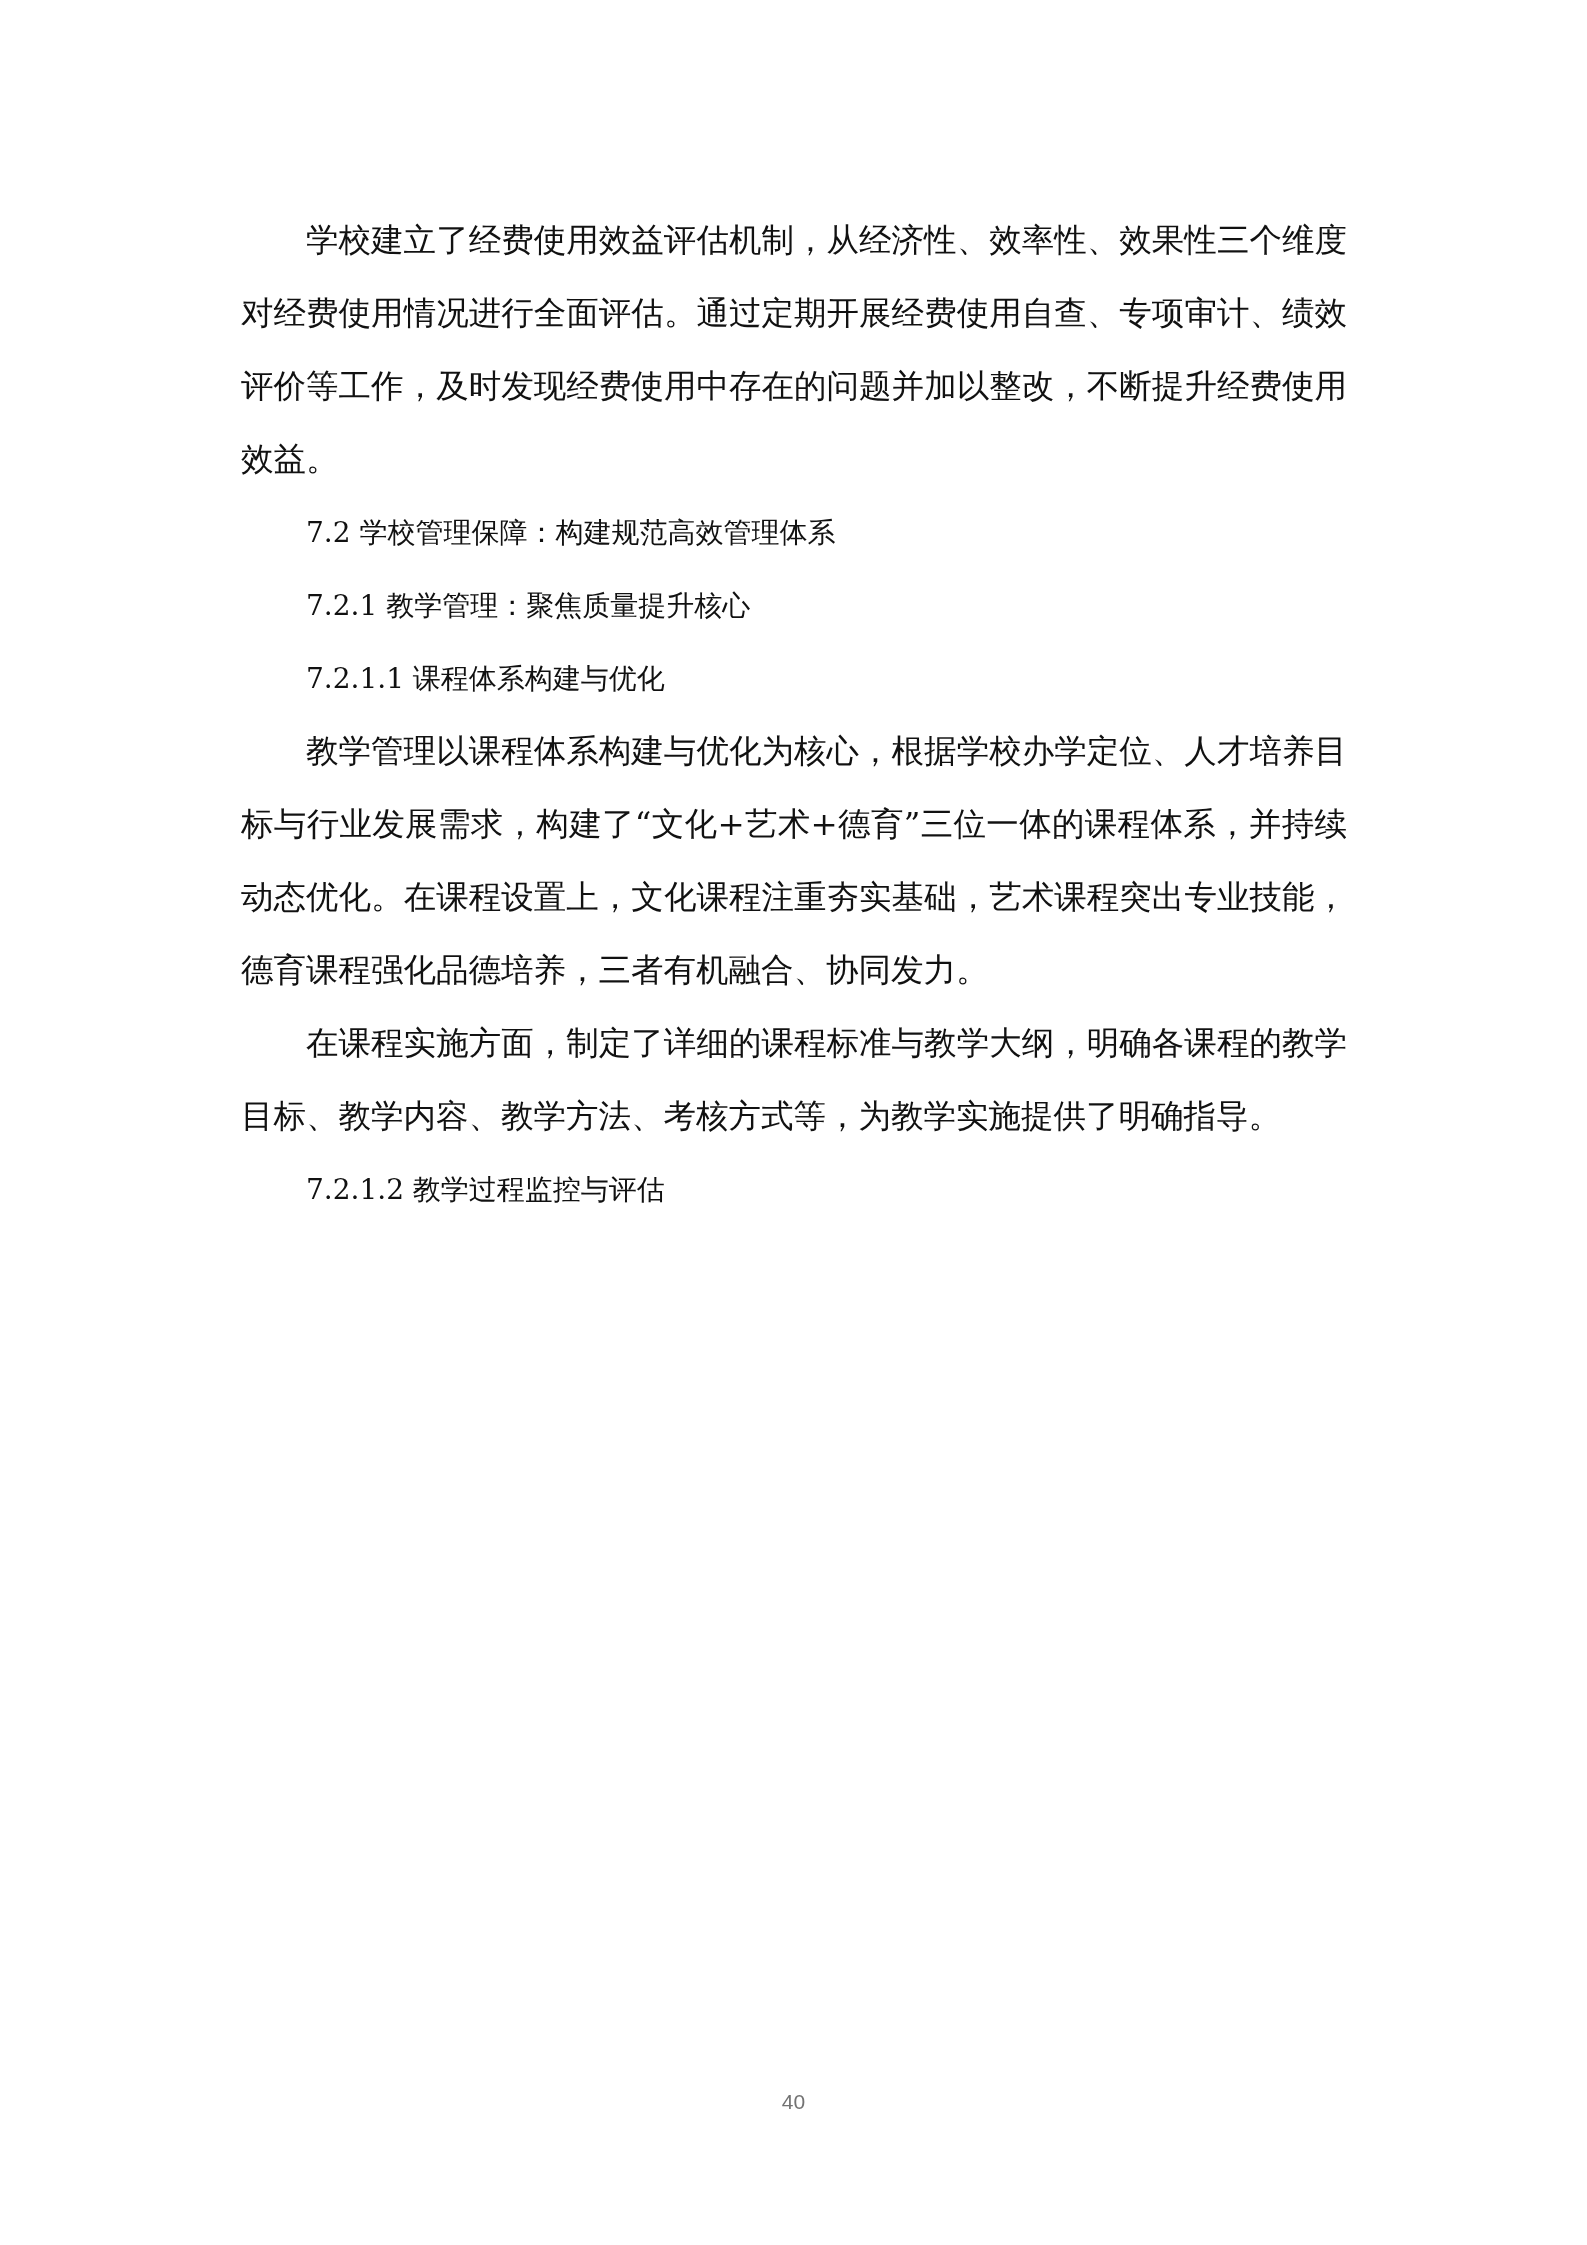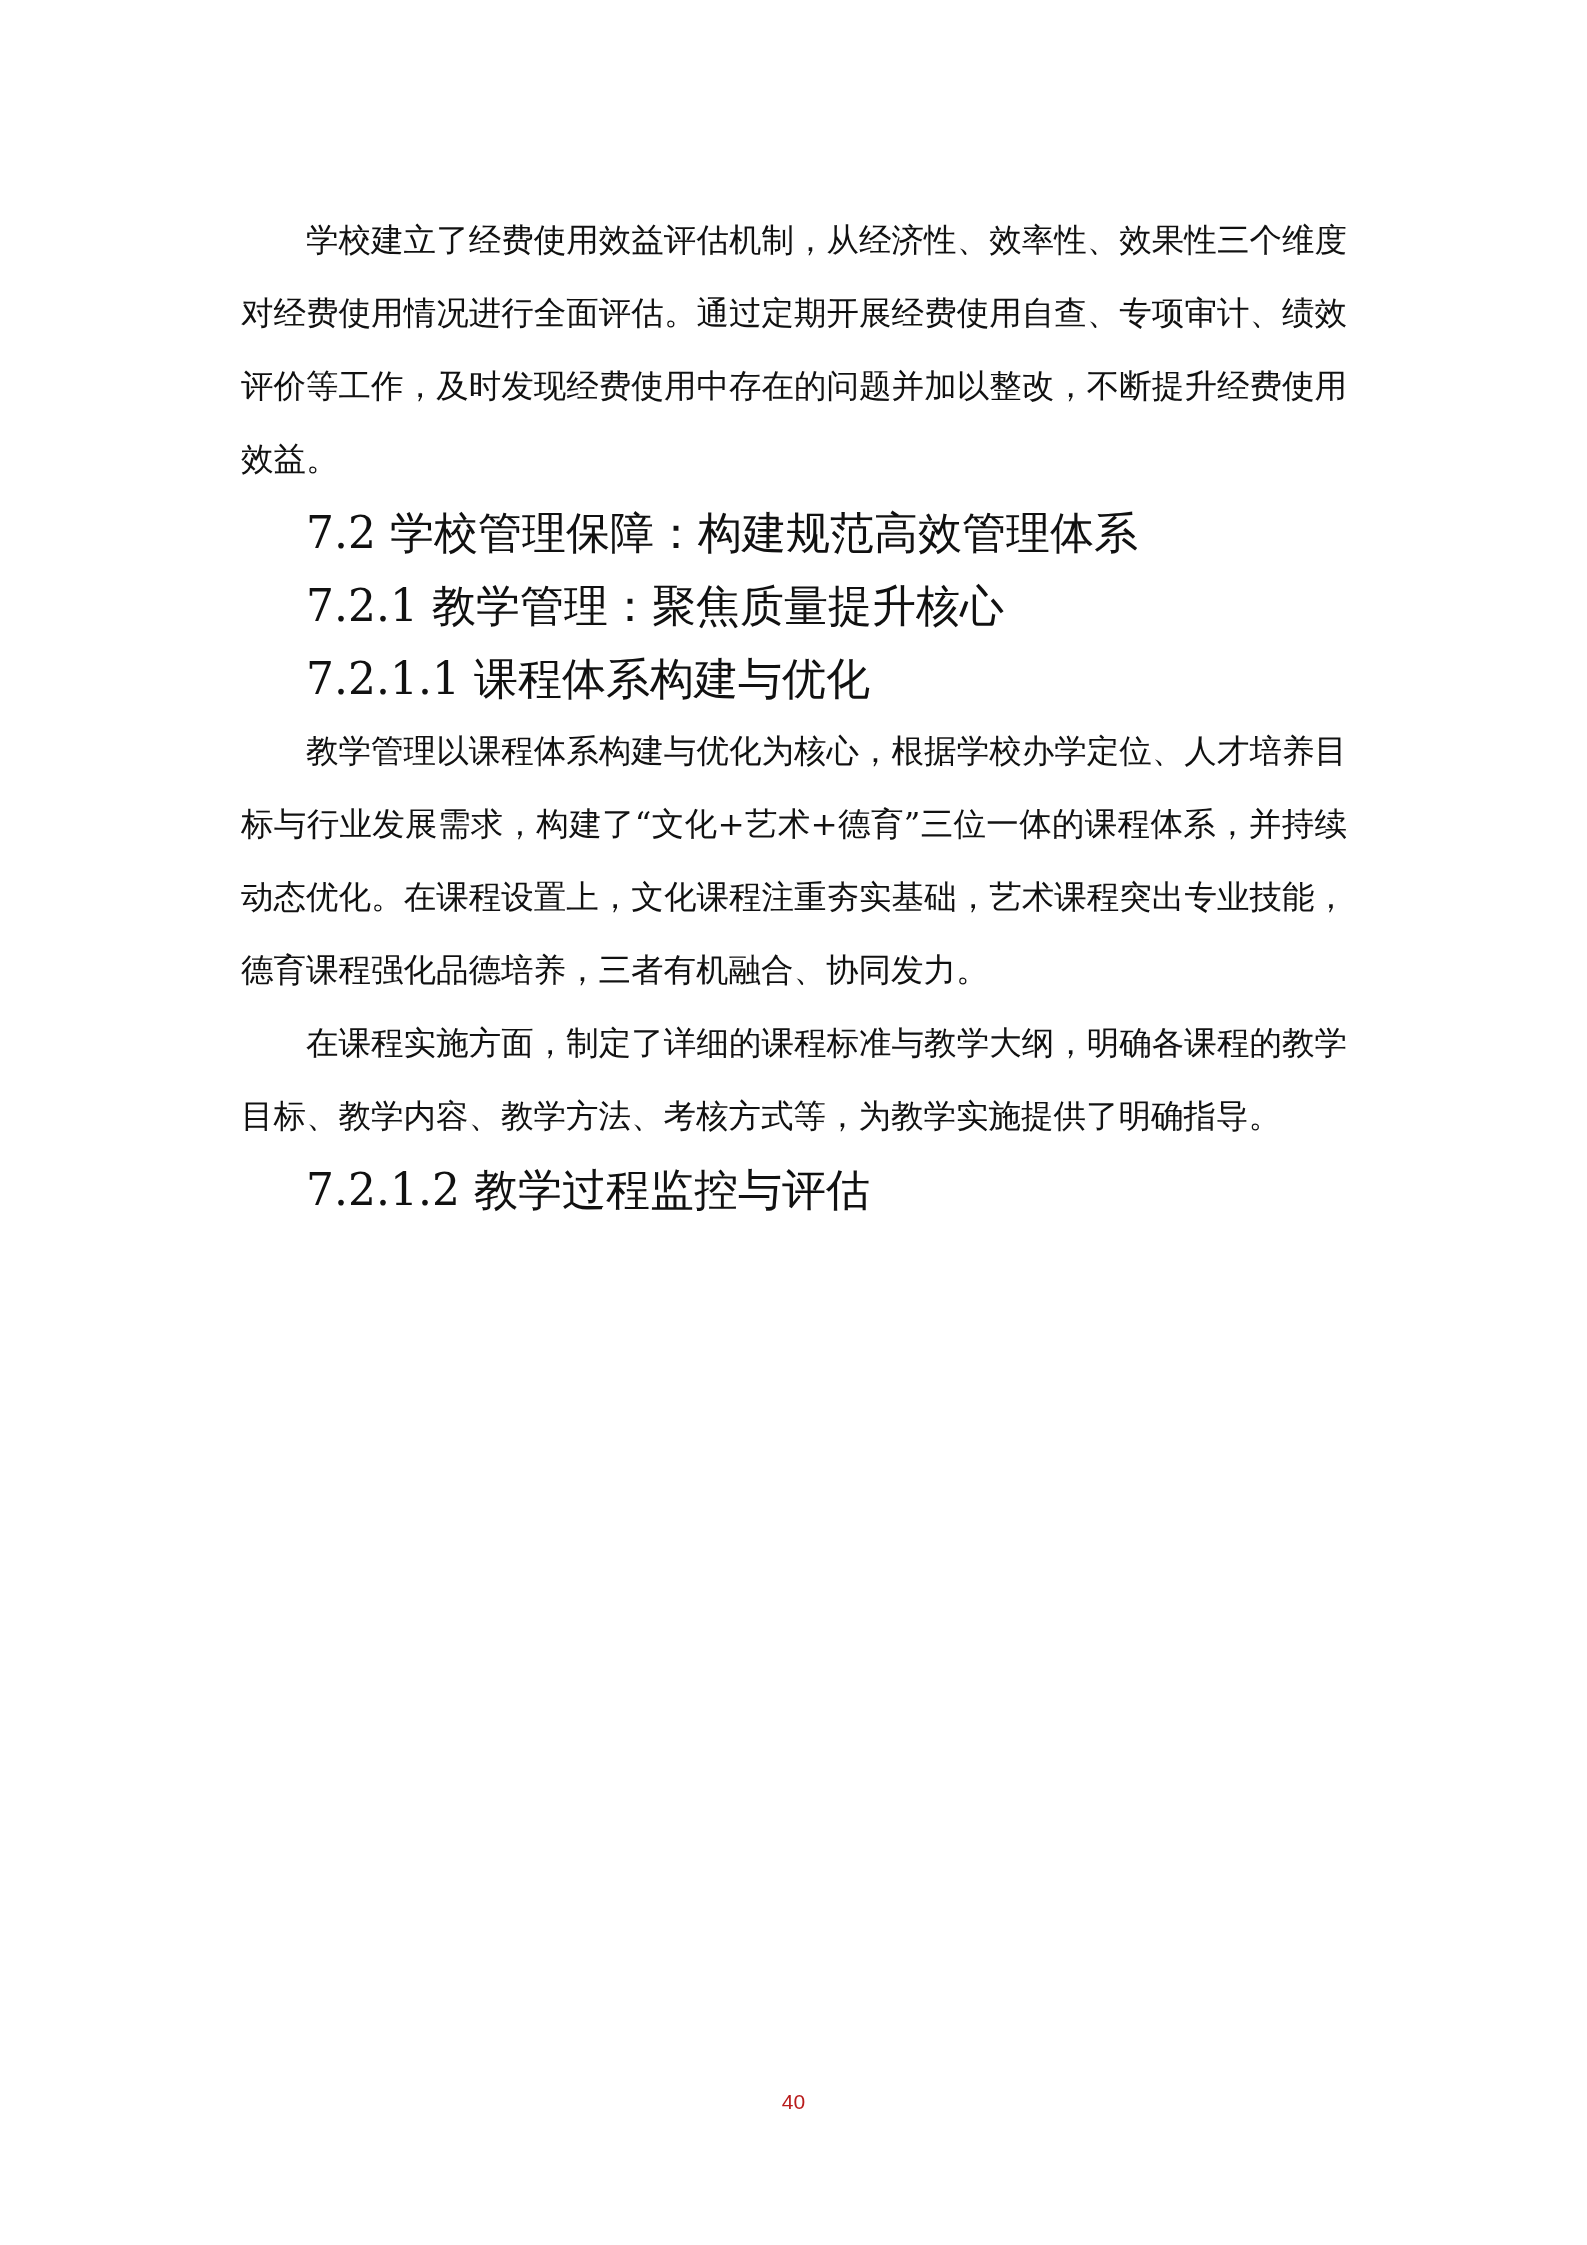--- a/index.html
+++ b/index.html
@@ -28,34 +28,34 @@
       text-align: justify;
       text-align-last: left;
       letter-spacing: 0;
       word-break: break-all;
     }
     .para.indent {
       text-indent: 65px;
     }
     .heading {
       margin: 0;
-      font-size: 44px;
+      font-size: 28px;
       line-height: 73px;
       padding-left: 65px;
       white-space: nowrap;
     }
     .page-number {
       position: absolute;
       left: 0;
       width: 1587px;
       top: 2090px;
       text-align: center;
       font-family: "Liberation Sans", sans-serif;
       font-size: 21px;
-      color: #b91c1c;
+      color: #737373;
     }
   </style>
 </head>
 <body>
 
 <div class="page">
   <p class="para indent">学校建立了经费使用效益评估机制，从经济性、效率性、效果性三个维度对经费使用情况进行全面评估。通过定期开展经费使用自查、专项审计、绩效评价等工作，及时发现经费使用中存在的问题并加以整改，不断提升经费使用效益。</p>
   <p class="heading">7.2 学校管理保障：构建规范高效管理体系</p>
   <p class="heading">7.2.1 教学管理：聚焦质量提升核心</p>
   <p class="heading">7.2.1.1 课程体系构建与优化</p>

